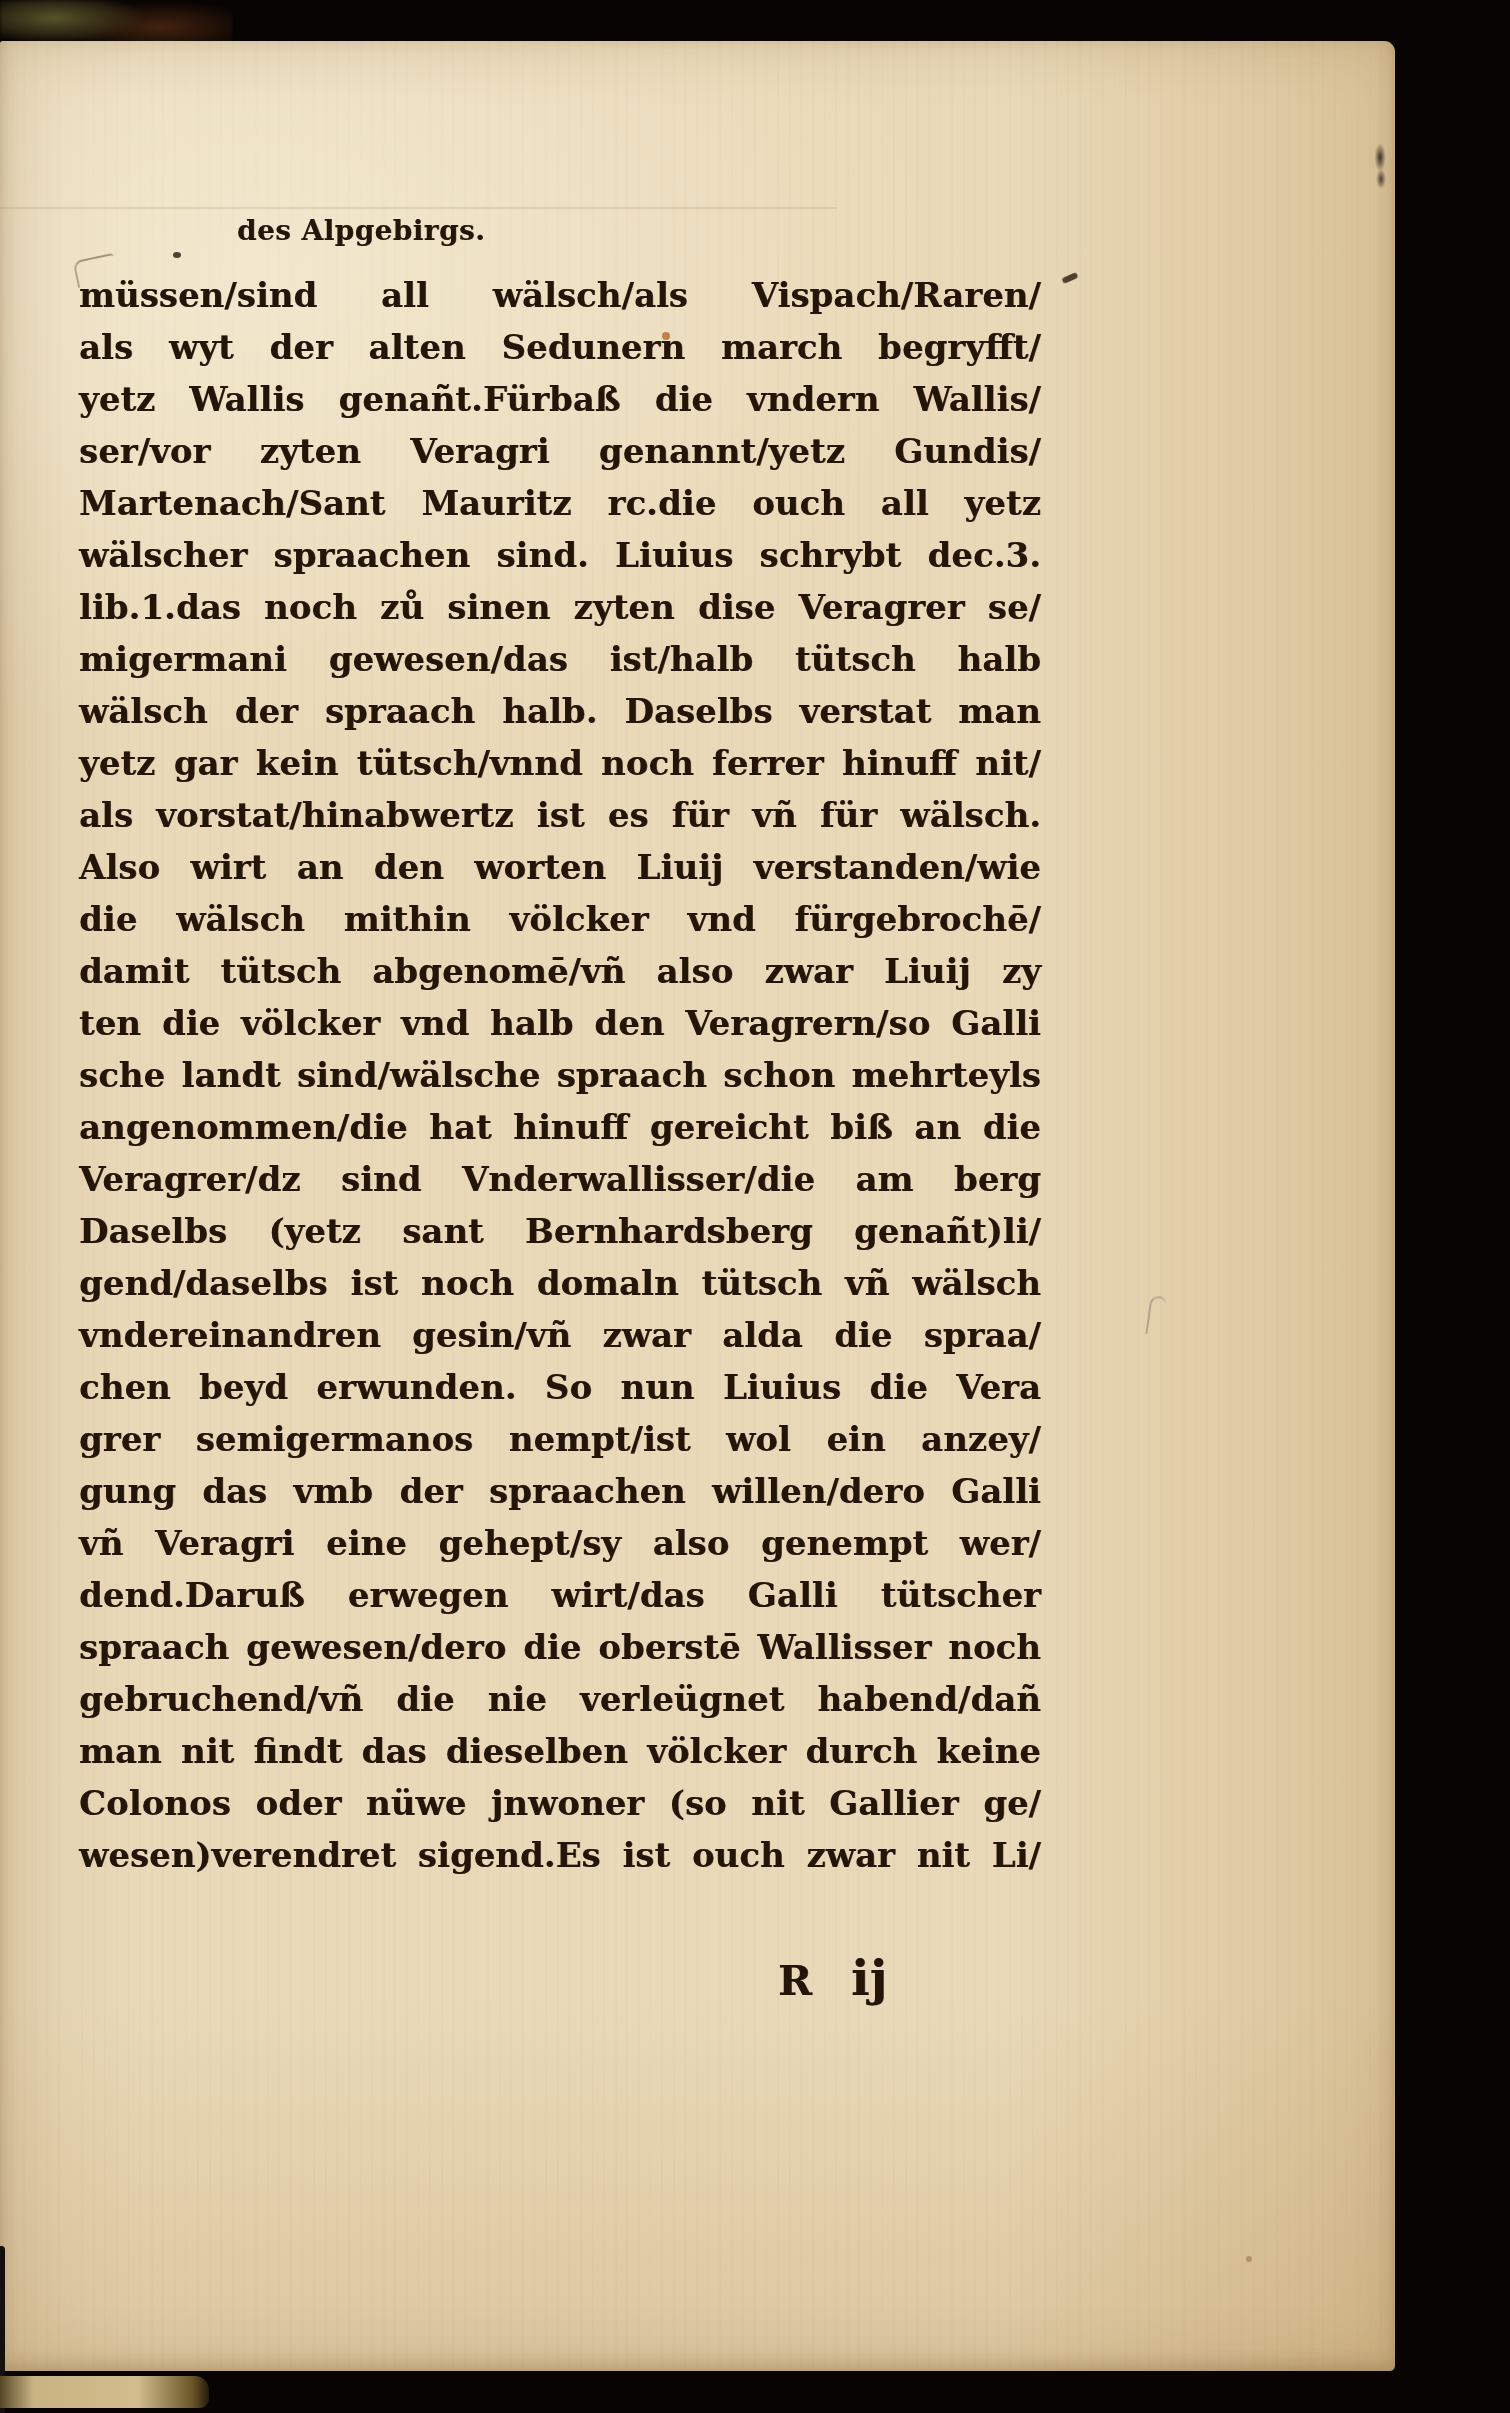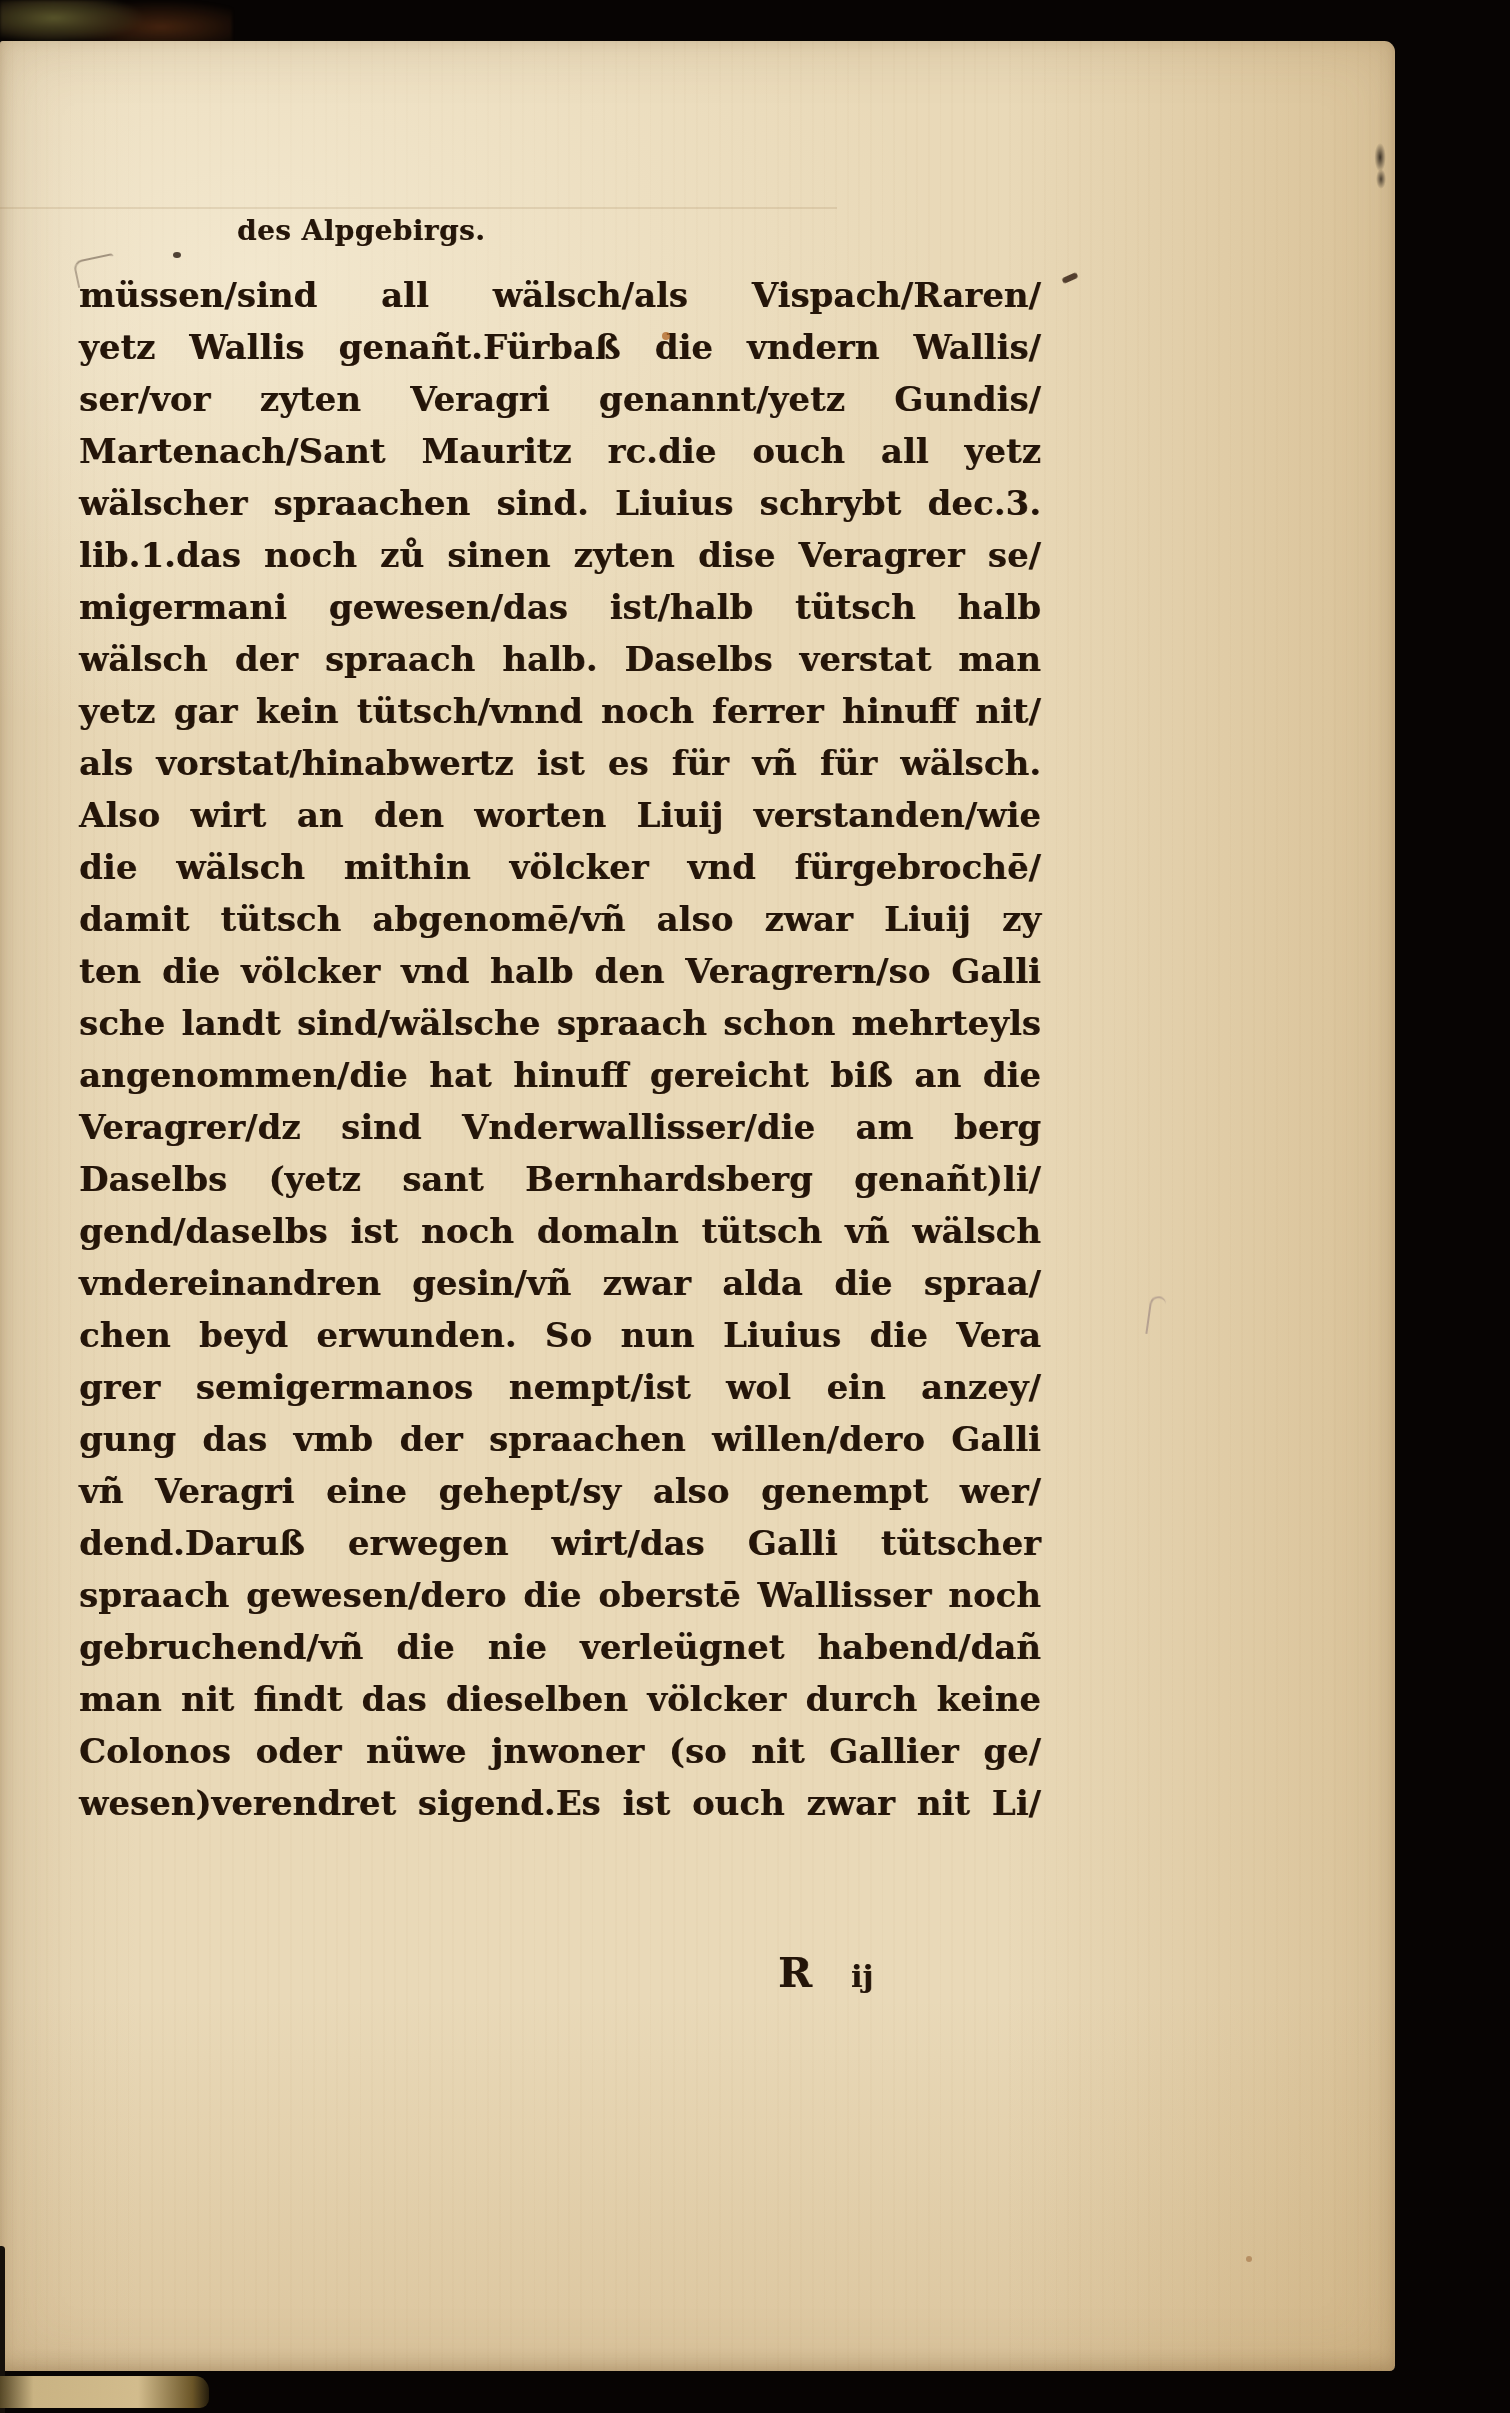--- a/index.html
+++ b/index.html
@@ -26,21 +26,21 @@
   .running-title{position:absolute;left:237px;top:173px;
     font-size:28px;font-weight:bold;color:#241509;letter-spacing:0.4px;
     text-shadow:0.4px 0.3px 0 rgba(32,17,6,.5);}
   .text-block{position:absolute;left:79px;top:228px;width:962px;color:#241509;}
   .line{font-size:34px;font-weight:bold;line-height:52px;
     text-align:justify;text-align-last:justify;
     text-shadow:0.5px 0.2px 0 rgba(32,17,6,.55);}
   .signature{position:absolute;left:778px;top:1908px;color:#241509;font-weight:bold;
     text-shadow:0.5px 0.2px 0 rgba(32,17,6,.5);}
   .signature .sig-letter{font-size:41px;}
-  .signature .sig-numeral{font-size:30px;margin-left:39px;margin-top:16px;}
+  .signature .sig-numeral{font-size:49px;margin-left:39px;margin-top:16px;}
   
   .mark{position:absolute;}
   .edge-squiggle{left:1373px;top:102px;width:14.3px;height:46px;border-radius:7.1px;
     background:radial-gradient(7.1px 18px at 7.1px 14.3px, rgba(42,34,26,.9), rgba(0,0,0,0) 80%),
                radial-gradient(6.2px 12.5px at 8px 36px, rgba(42,34,26,.8), rgba(0,0,0,0) 80%);}
   .pencil-scribble{left:75px;top:216px;width:39px;height:25px;
     border-top:2.7px solid rgba(70,52,40,.45);border-left:2.7px solid rgba(70,52,40,.35);
     border-radius:9px 3.6px 0 0;transform:rotate(-12deg);filter:blur(0.5px);}
   .dot-a{left:173px;top:211px;width:8px;height:6.2px;border-radius:50%;background:rgba(51,37,26,.85);}
   .ink-dash{left:1062px;top:234px;width:16px;height:6.2px;border-radius:3.6px;
@@ -66,20 +66,21 @@
 
   <div class="blotch"></div>
 
   <div class="paper">
     <div class="scanline"></div>
 
     <div class="running-title">des Alpgebirgs.</div>
 
     <div class="text-block">
       <div class="line">müssen/sind all wälsch/als Vispach/Raren/</div>
+      <div class="line">als wyt der alten Sedunern march begryfft/</div>
       <div class="line">yetz Wallis genañt.Fürbaß die vndern Wallis/</div>
       <div class="line">ser/vor zyten Veragri genannt/yetz Gundis/</div>
       <div class="line">Martenach/Sant Mauritz rc.die ouch all yetz</div>
       <div class="line">wälscher spraachen sind. Liuius schrybt dec.3.</div>
       <div class="line">lib.1.das noch zů sinen zyten dise Veragrer se/</div>
       <div class="line">migermani gewesen/das ist/halb tütsch halb</div>
       <div class="line">wälsch der spraach halb. Daselbs verstat man</div>
       <div class="line">yetz gar kein tütsch/vnnd noch ferrer hinuff nit/</div>
       <div class="line">als vorstat/hinabwertz ist es für vñ für wälsch.</div>
       <div class="line">Also wirt an den worten Liuij verstanden/wie</div>

